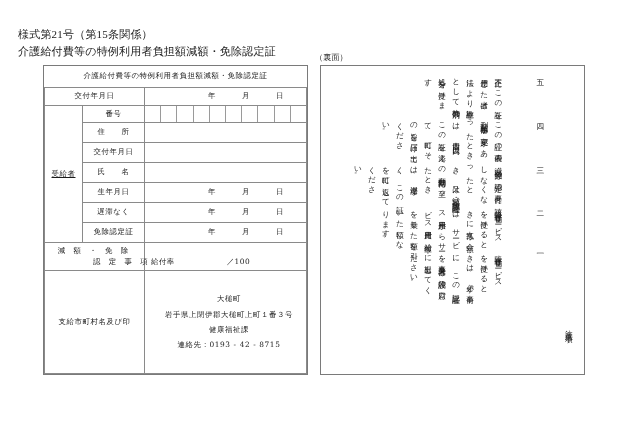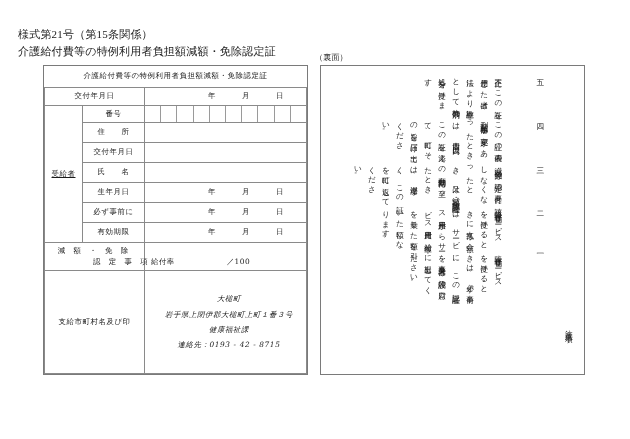--- a/index.html
+++ b/index.html
@@ -135,21 +135,20 @@
     letter-spacing: 0.5px;
   }
 
   .muni-label { letter-spacing: 0.3px; font-size: 7.3px; }
   .muni-body {
     text-align: left;
     padding: 6px 0 6px 7px !important;
     line-height: 2.05;
     font-size: 7.3px;
     letter-spacing: 0.4px;
-    font-style: italic;
   }
   .muni-body div { white-space: nowrap; }
 
   
   .back-panel {
     position: absolute;
     left: 320px;
     top: 65px;
     width: 265px;
     height: 310px;
@@ -259,31 +258,31 @@
         <td class="field-label">生年月日</td>
         <td>
           <div class="date-row">
             <span class="y">年</span>
             <span class="m">月</span>
             <span class="d">日</span>
           </div>
         </td>
       </tr>
       <tr style="height:20px;">
-        <td class="field-label">必ず事前に</td>
+        <td class="field-label">遅滞なく</td>
         <td>
           <div class="date-row">
             <span class="y">年</span>
             <span class="m">月</span>
             <span class="d">日</span>
           </div>
         </td>
       </tr>
       <tr style="height:20px;">
-        <td class="field-label">有効期限</td>
+        <td class="field-label">免除認定証</td>
         <td>
           <div class="date-row">
             <span class="y">年</span>
             <span class="m">月</span>
             <span class="d">日</span>
           </div>
         </td>
       </tr>
 
       <tr style="height:28px;">

